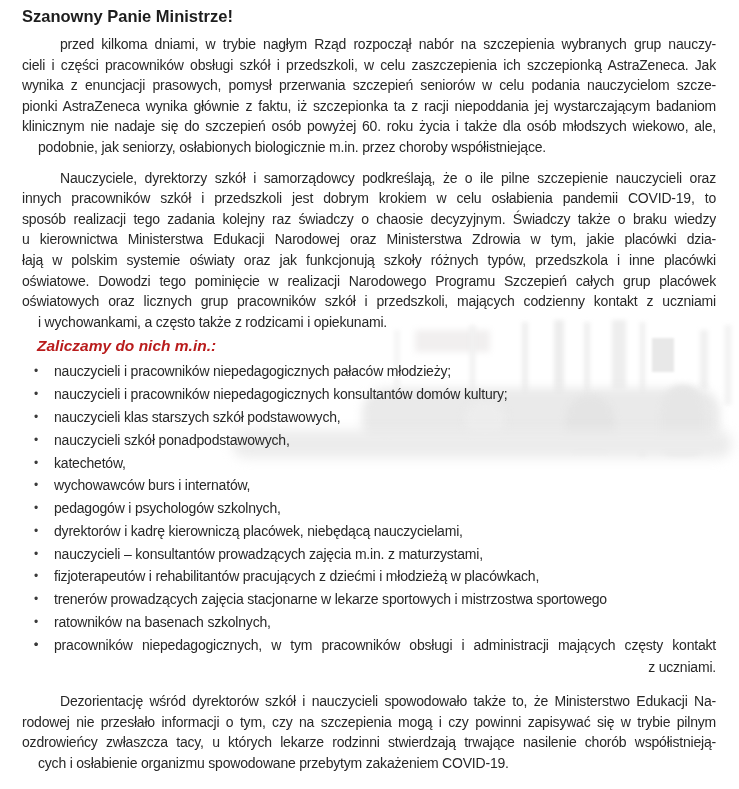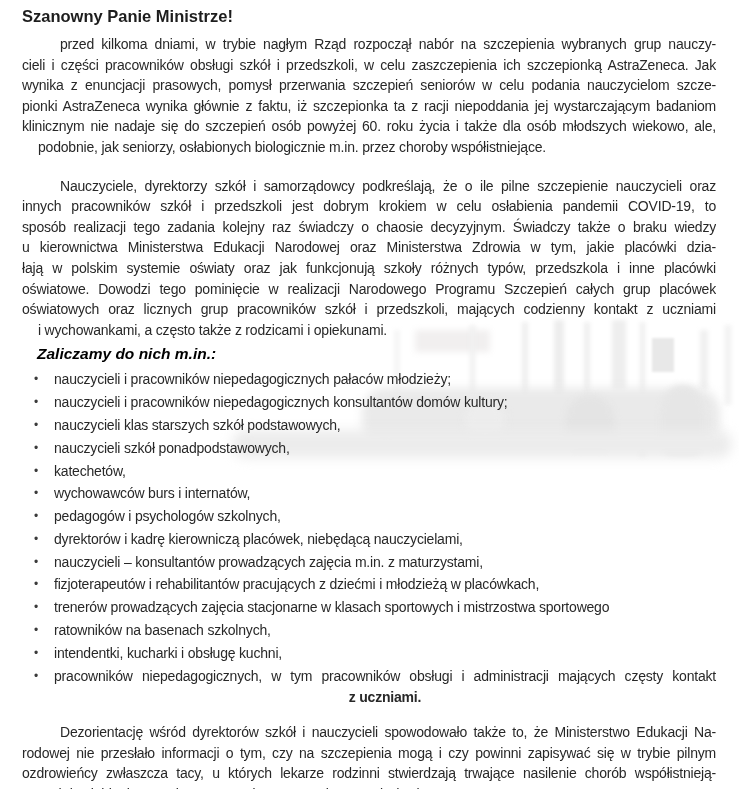--- a/index.html
+++ b/index.html
@@ -50,21 +50,21 @@
   .wm-rect-warm { left:415px; top:330px; width:75px; height:22px; background:#f1efef; filter:blur(3px); }
   
   h1 {
     margin: 0 0 8px 0;
     font-size: 16.5px;
     line-height: 20px;
     font-weight: bold;
     color: #1d1d1d;
   }
   .para { margin: 0; }
-  .para-1 { margin-bottom: 18px; }
+  .para-1 { margin-bottom: 10px; }
   .para-2 { margin-bottom: 4px; }
   .para-3 { margin-top: 14px; }
   .ln {
     font-size: 14px;
     line-height: 20.6px;
     letter-spacing: -0.2px;
     text-align: justify;
     text-align-last: justify;
     white-space: normal;
     overflow: hidden;
@@ -74,21 +74,21 @@
     text-align-last: left;
     padding-left: 16px;
   }
   .ln.indent { padding-left: 38px; }
   h2 {
     margin: 0 0 4px 15px;
     font-size: 15.5px;
     line-height: 20px;
     font-weight: bold;
     font-style: italic;
-    color: #000000;
+    color: #b91c1c;
   }
   .bullets { margin: 0; padding: 0; list-style: none; }
   .bullet {
     position: relative;
     padding-left: 32px;
     font-size: 14px;
     line-height: 22.8px;
     letter-spacing: -0.2px;
   }
   .bullet .dot {
@@ -99,23 +99,22 @@
     color: #3a3a3a;
   }
   .bullet .wrap-first {
     display: block;
     text-align: justify;
     text-align-last: justify;
     line-height: 22.8px;
   }
   .bullet .wrap-last {
     display: block;
-    text-align: center;
+    text-align: right;
     line-height: 20.6px;
-    font-weight: bold;
   }
 </style>
 </head>
 <body>
 
 <div class="watermark">
   <div class="wm wm-rect-warm"></div>
   <div class="wm wm-bar-1"></div>
   <div class="wm wm-bar-2"></div>
   <div class="wm wm-bar-3"></div>
@@ -195,29 +194,28 @@
     <div class="bullet">
       <span class="dot">•</span>
       <span>nauczycieli – konsultantów prowadzących zajęcia m.in. z maturzystami,</span>
     </div>
     <div class="bullet">
       <span class="dot">•</span>
       <span>fizjoterapeutów i rehabilitantów pracujących z dziećmi i młodzieżą w placówkach,</span>
     </div>
     <div class="bullet">
       <span class="dot">•</span>
-      <span>trenerów prowadzących zajęcia stacjonarne w klasach sportowych i mistrzostwa sportowego</span>
+      <span>trenerów prowadzących zajęcia stacjonarne w lekarze sportowych i mistrzostwa sportowego</span>
     </div>
     <div class="bullet">
       <span class="dot">•</span>
       <span>ratowników na basenach szkolnych,</span>
     </div>
     <div class="bullet">
       <span class="dot">•</span>
-      <span>intendentki, kucharki i obsługę kuchni,</span>
     </div>
     <div class="bullet">
       <span class="dot">•</span>
       <span class="wrap-first">pracowników niepedagogicznych, w tym pracowników obsługi i administracji mających częsty kontakt</span>
       <span class="wrap-last">z uczniami.</span>
     </div>
   </div>
 
   <div class="para para-3">
     <div class="ln indent">Dezorientację wśród dyrektorów szkół i nauczycieli spowodowało także to, że Ministerstwo Edukacji Na-</div>

